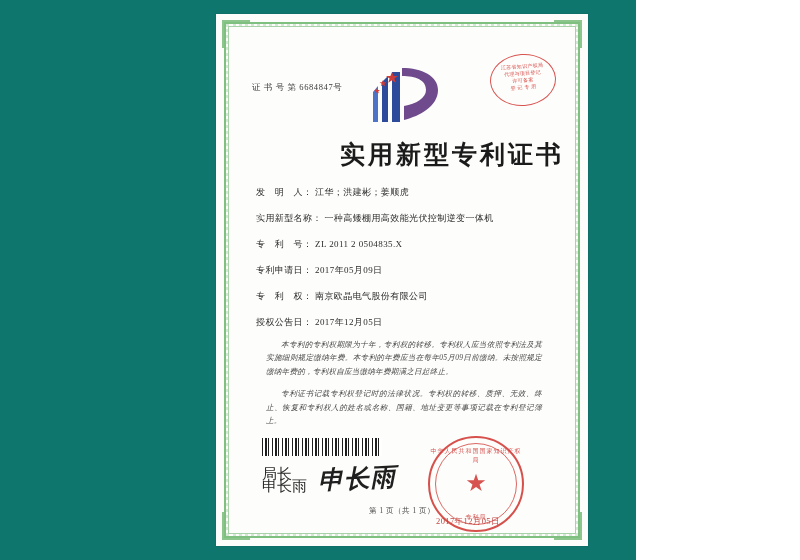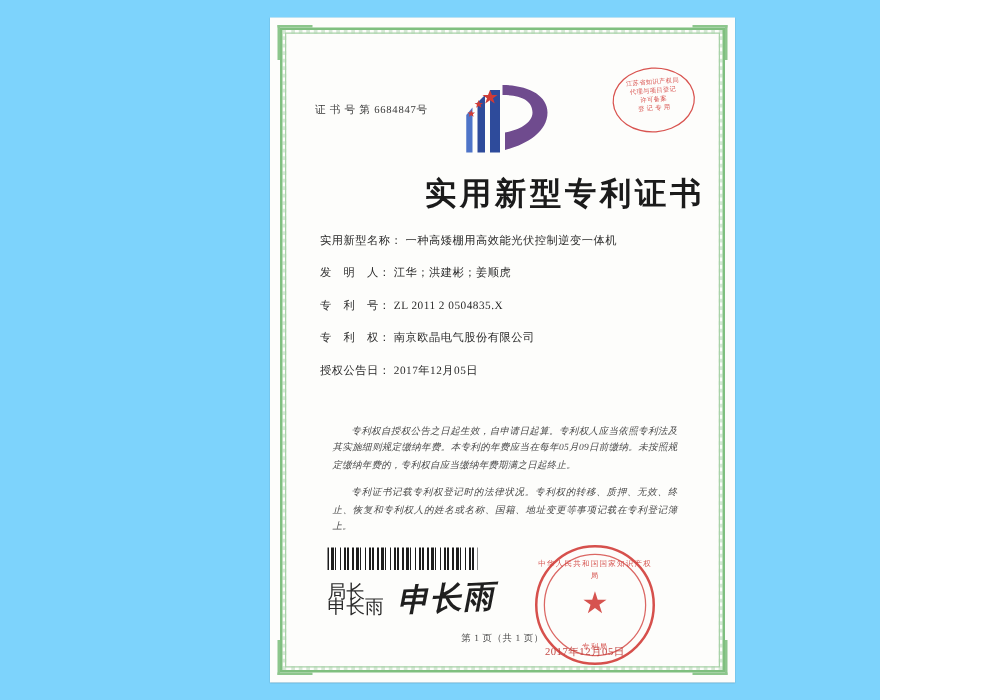--- a/index.html
+++ b/index.html
@@ -6,24 +6,24 @@
     margin: 0;
     padding: 0;
     width: 800px;
     height: 560px;
     background: #ffffff;
     font-family: "Liberation Serif", serif;
   }
 
   #certificate {
     position: relative;
-    width: 704px;
+    width: 636px;
     height: 560px;
     overflow: hidden;
-    background: #7dd3fc;
+    background: #0f766e;
   }
 
   
   .page {
     position: absolute;
     left: 216px;
     top: 14px;
     width: 372px;
     height: 532px;
     background: #fdfdfb;
@@ -318,43 +318,47 @@
             <polygon points="25,14 25.9,16.3 28.4,16.3 26.4,17.8 27.1,20.2 25,18.7 22.9,20.2 23.6,17.8 21.6,16.3 24.1,16.3"></polygon>
             <polygon points="19,22 19.8,24 22,24 20.3,25.3 20.9,27.4 19,26.1 17.1,27.4 17.7,25.3 16,24 18.2,24"></polygon>
           </g>
         </svg>
       </div>
 
       <div class="title">实用新型专利证书</div>
 
       <div class="fields">
         <div class="field-row">
+          <span class="field-label">发　明　人：</span>
+          <span class="field-value">江华；洪建彬；姜顺虎</span>
+        </div>
+        <div class="field-row">
           <span class="field-label">实用新型名称：</span>
           <span class="field-value">一种高矮棚用高效能光伏控制逆变一体机</span>
         </div>
         <div class="field-row">
-          <span class="field-label">发　明　人：</span>
-          <span class="field-value">江华；洪建彬；姜顺虎</span>
-        </div>
-        <div class="field-row">
           <span class="field-label">专　利　号：</span>
           <span class="field-value">ZL 2011 2 0504835.X</span>
         </div>
         <div class="field-row">
+          <span class="field-label">专利申请日：</span>
+          <span class="field-value">2017年05月09日</span>
+        </div>
+        <div class="field-row">
           <span class="field-label">专　利　权：</span>
           <span class="field-value">南京欧晶电气股份有限公司</span>
         </div>
         <div class="field-row">
           <span class="field-label">授权公告日：</span>
           <span class="field-value">2017年12月05日</span>
         </div>
       </div>
 
       <div class="body-text">
-        <p>专利权自授权公告之日起生效，自申请日起算。专利权人应当依照专利法及其实施细则规定缴纳年费。本专利的年费应当在每年05月09日前缴纳。未按照规定缴纳年费的，专利权自应当缴纳年费期满之日起终止。</p>
+        <p>本专利的专利权期限为十年，专利权的转移。专利权人应当依照专利法及其实施细则规定缴纳年费。本专利的年费应当在每年05月09日前缴纳。未按照规定缴纳年费的，专利权自应当缴纳年费期满之日起终止。</p>
         <p>专利证书记载专利权登记时的法律状况。专利权的转移、质押、无效、终止、恢复和专利权人的姓名或名称、国籍、地址变更等事项记载在专利登记簿上。</p>
       </div>
 
       <div class="barcode"></div>
 
       <div class="director">
         <div>局长</div>
         <div>申长雨</div>
       </div>
       <div class="signature">申长雨</div>

